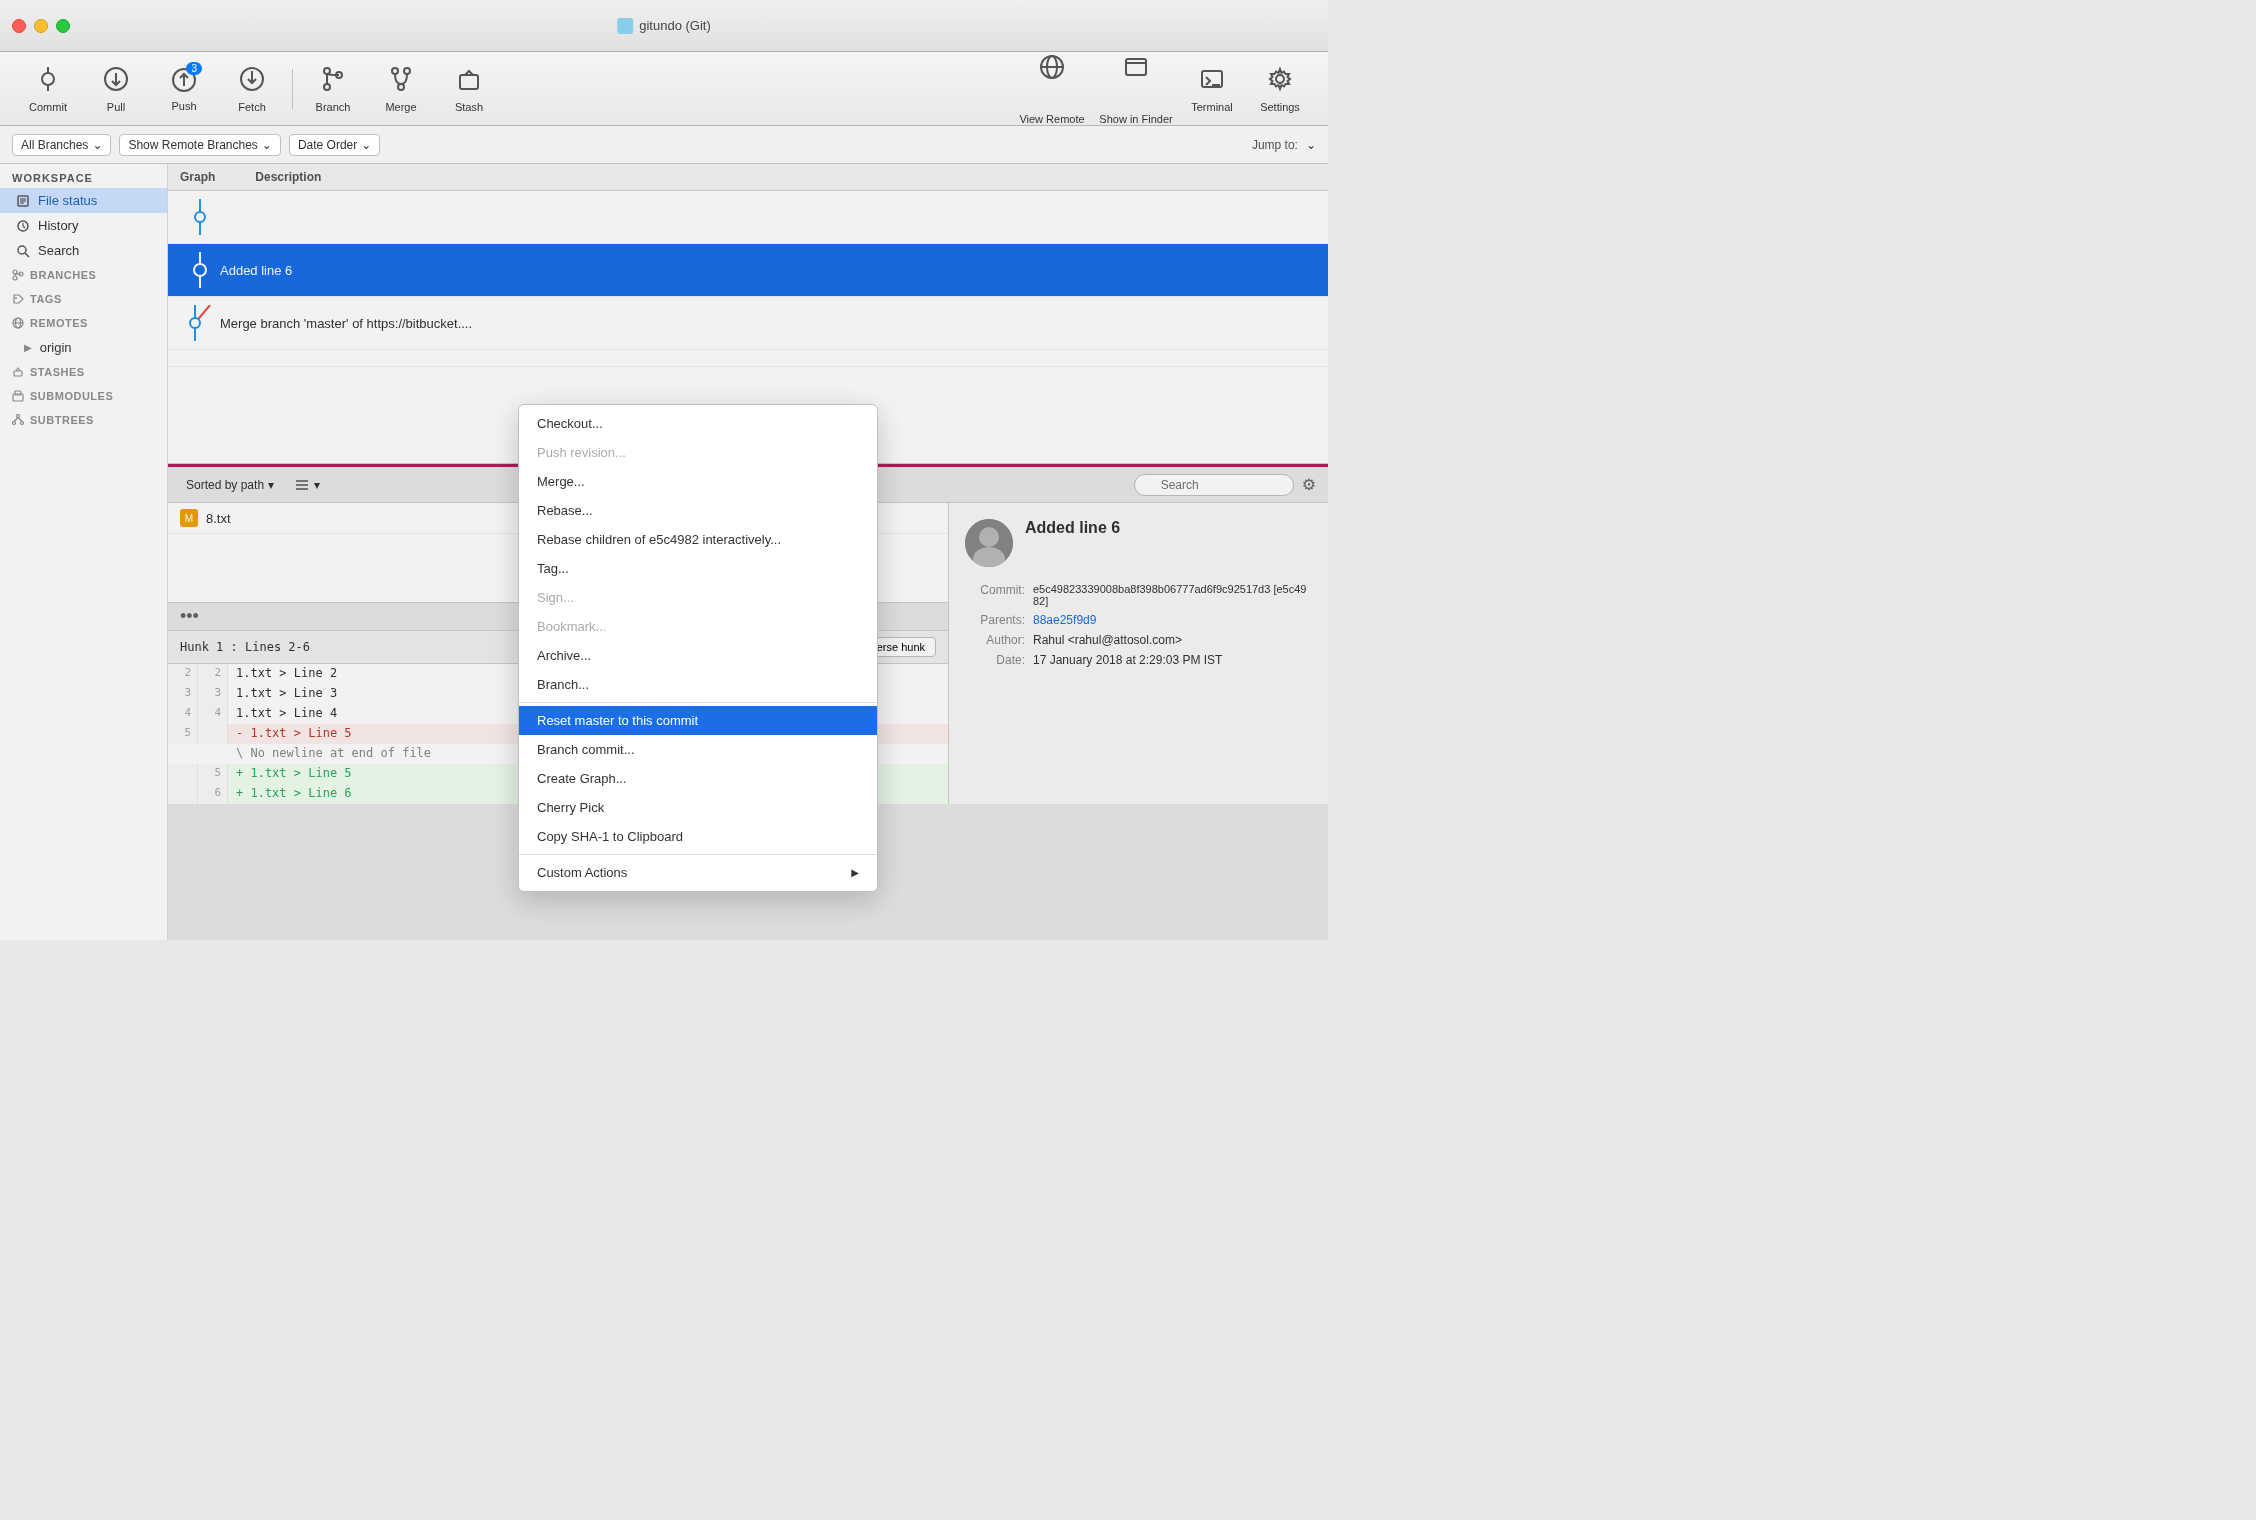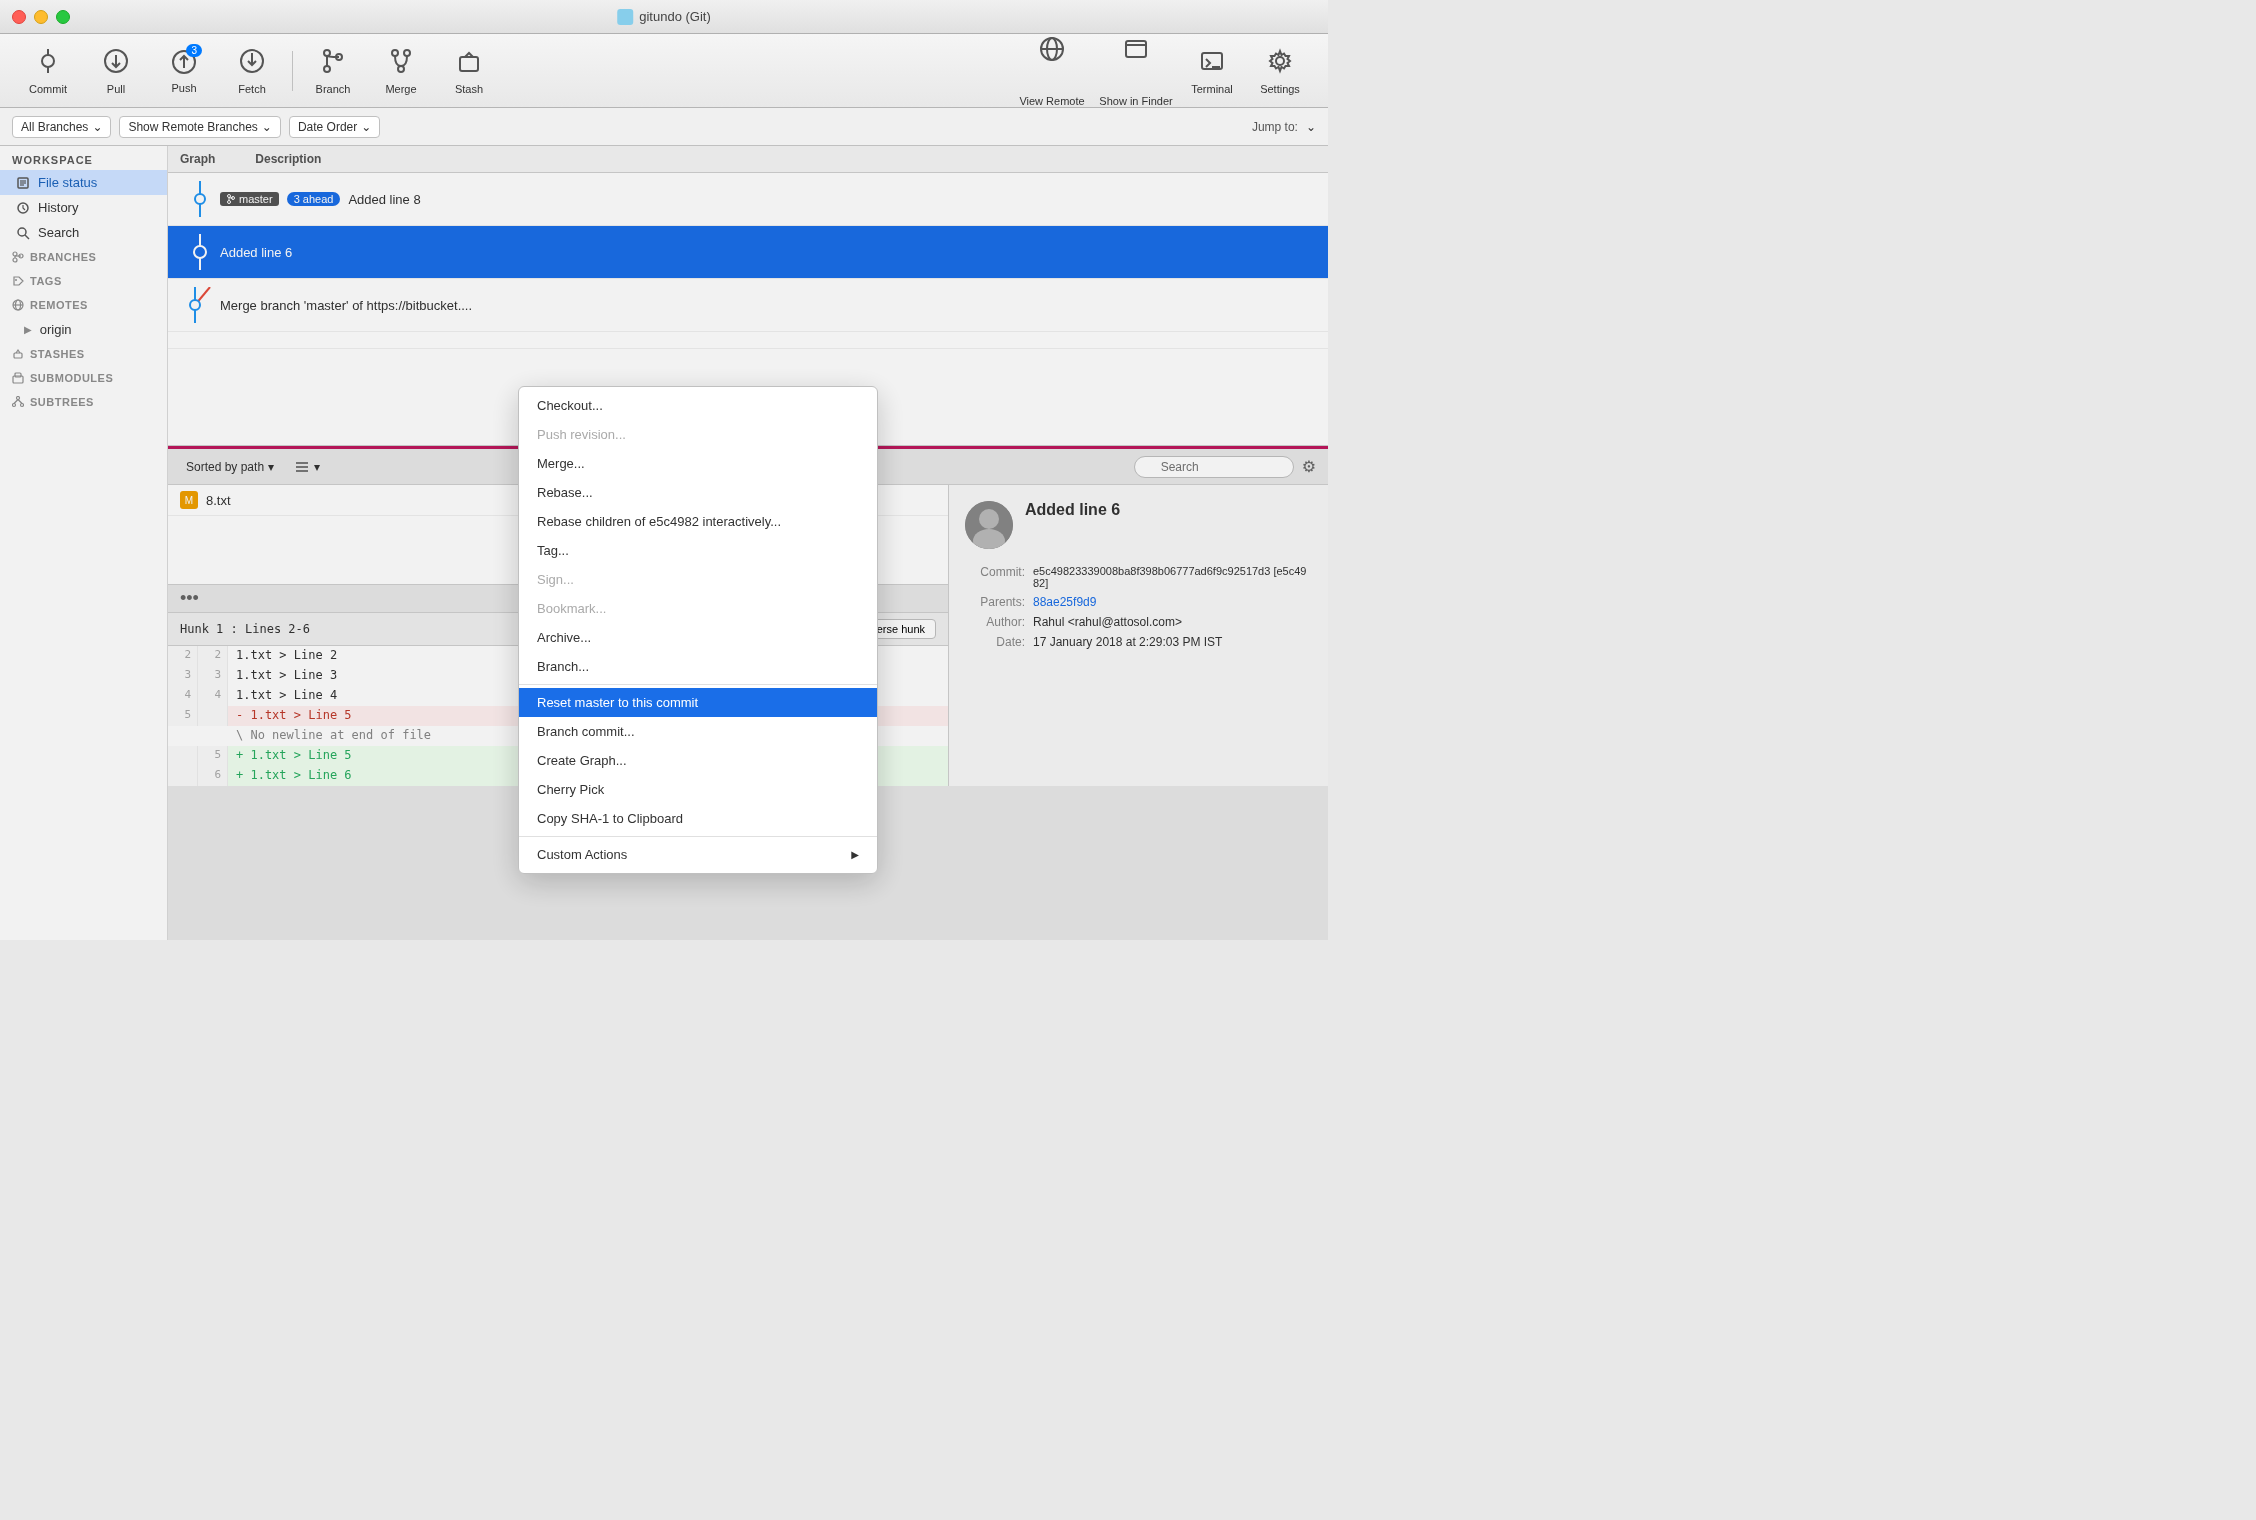--- a/index.html
+++ b/index.html
@@ -9,21 +9,21 @@
       background: #e8e8e8;
       width: 1328px;
       height: 940px;
       overflow: hidden;
       color: #333;
     }
 
     
     .titlebar {
       background: linear-gradient(to bottom, #f0f0f0, #e0e0e0);
-      height: 34px;
+      height: 52px;
       display: flex;
       align-items: center;
       padding: 0 12px;
       border-bottom: 1px solid #b0b0b0;
       position: relative;
     }
     .traffic-lights {
       display: flex;
       gap: 8px;
       align-items: center;
@@ -755,34 +755,20 @@
           <span>Graph</span>
           <span>Description</span>
         </div>
 
         <div class="commit-row">
           <div class="commit-graph">
             <svg width="30" height="36">
               <line x1="15" y1="0" x2="15" y2="36" stroke="#2196F3" stroke-width="2"></line>
               <circle cx="15" cy="18" r="5" stroke="#2196F3" stroke-width="2" fill="white"></circle>
             </svg>
-          </div>
-          <div class="commit-desc">
-            <span class="branch-tag">
-              <svg width="10" height="10" viewBox="0 0 10 10" fill="none">
-                <circle cx="3" cy="2" r="1.5" stroke="white" fill="none" stroke-width="1"></circle>
-                <circle cx="3" cy="8" r="1.5" stroke="white" fill="none" stroke-width="1"></circle>
-                <line x1="3" y1="3.5" x2="3" y2="6.5" stroke="white" stroke-width="1"></line>
-                <path d="M3 3.5 Q3 4 7 4" fill="none" stroke="white" stroke-width="1"></path>
-                <circle cx="7" cy="4" r="1.5" stroke="white" fill="none" stroke-width="1"></circle>
-              </svg>
-              master
-            </span>
-            <span class="ahead-badge">3 ahead</span>
-            <span>Added line 8</span>
           </div>
         </div>
 
 
         <div class="commit-row selected">
           <div class="commit-graph">
             <svg width="30" height="36">
               <line x1="15" y1="0" x2="15" y2="36" stroke="white" stroke-width="2"></line>
               <circle cx="15" cy="18" r="6" stroke="white" stroke-width="2" fill="#1a6ee8"></circle>
             </svg>

